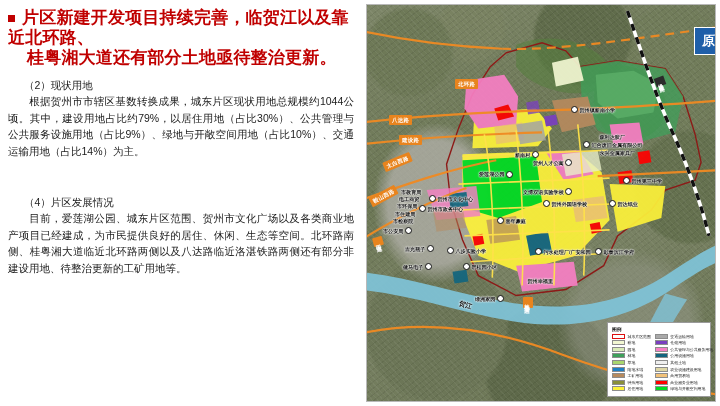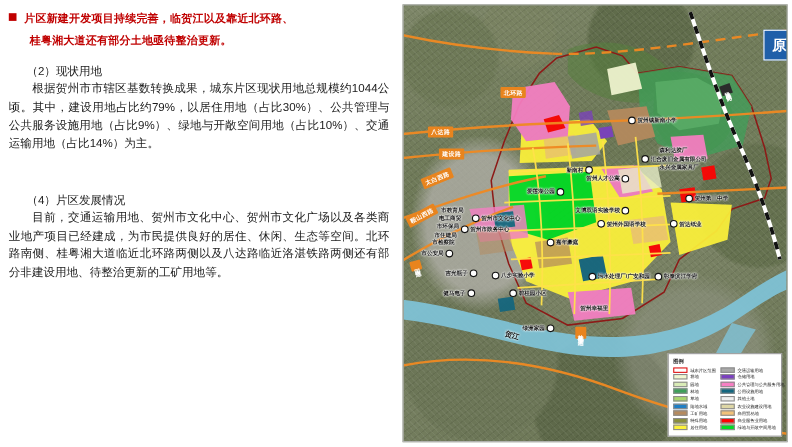--- a/index.html
+++ b/index.html
@@ -12,21 +12,21 @@
 
   
   #text-col {
     position:absolute; left:0; top:0; width:360px; height:406px;
     padding:8px 6px 0 8px;
   }
 
   .headline {
     color:#C00000;
     font-weight:bold;
-    font-size:10px;
+    font-size:17px;
     line-height:20px;
     letter-spacing:0.2px;
   }
   .headline .bullet {
     display:inline-block;
     width:7px; height:7px;
     background:#C00000;
     margin-right:7px;
     vertical-align:1px;
   }
@@ -187,21 +187,21 @@
     <div class="para"><span class="indent"></span><span>根据贺州市市辖区基数转换成果，城东片区现状用地总规模约1044公顷。其中，建设用地占比约79%，以居住用地（占比30%）、公共管理与公共服务设施用地（占比9%）、绿地与开敞空间用地（占比10%）、交通运输用地（占比14%）为主。</span></div>
   </div>
 
   <div class="gap"></div>
 
 
   <div class="gap"></div>
 
   <div class="body-block">
     <div class="sec-head">（4）片区发展情况</div>
-    <div class="para"><span class="indent"></span><span>目前，交通运输用地、贺州市文化中心、贺州市文化广场以及各类商业地产项目已经建成，为市民提供良好的居住、休闲、生态等空间。北环路南侧、桂粤湘大道临近北环路两侧以及八达路临近洛湛铁路两侧还有部分非建设用地、待整治更新的工矿用地等。</span></div>
+    <div class="para"><span class="indent"></span><span>目前，爱莲湖公园、城东片区范围、贺州市文化广场以及各类商业地产项目已经建成，为市民提供良好的居住、休闲、生态等空间。北环路南侧、桂粤湘大道临近北环路两侧以及八达路临近洛湛铁路两侧还有部分非建设用地、待整治更新的工矿用地等。</span></div>
   </div>
 
 </div>
 
 <div id="map-panel">
   <div id="map-inner">
 
     <div class="terrain"></div>
     <div class="urbanhaze"></div>
     <div class="urbanhaze2"></div>

